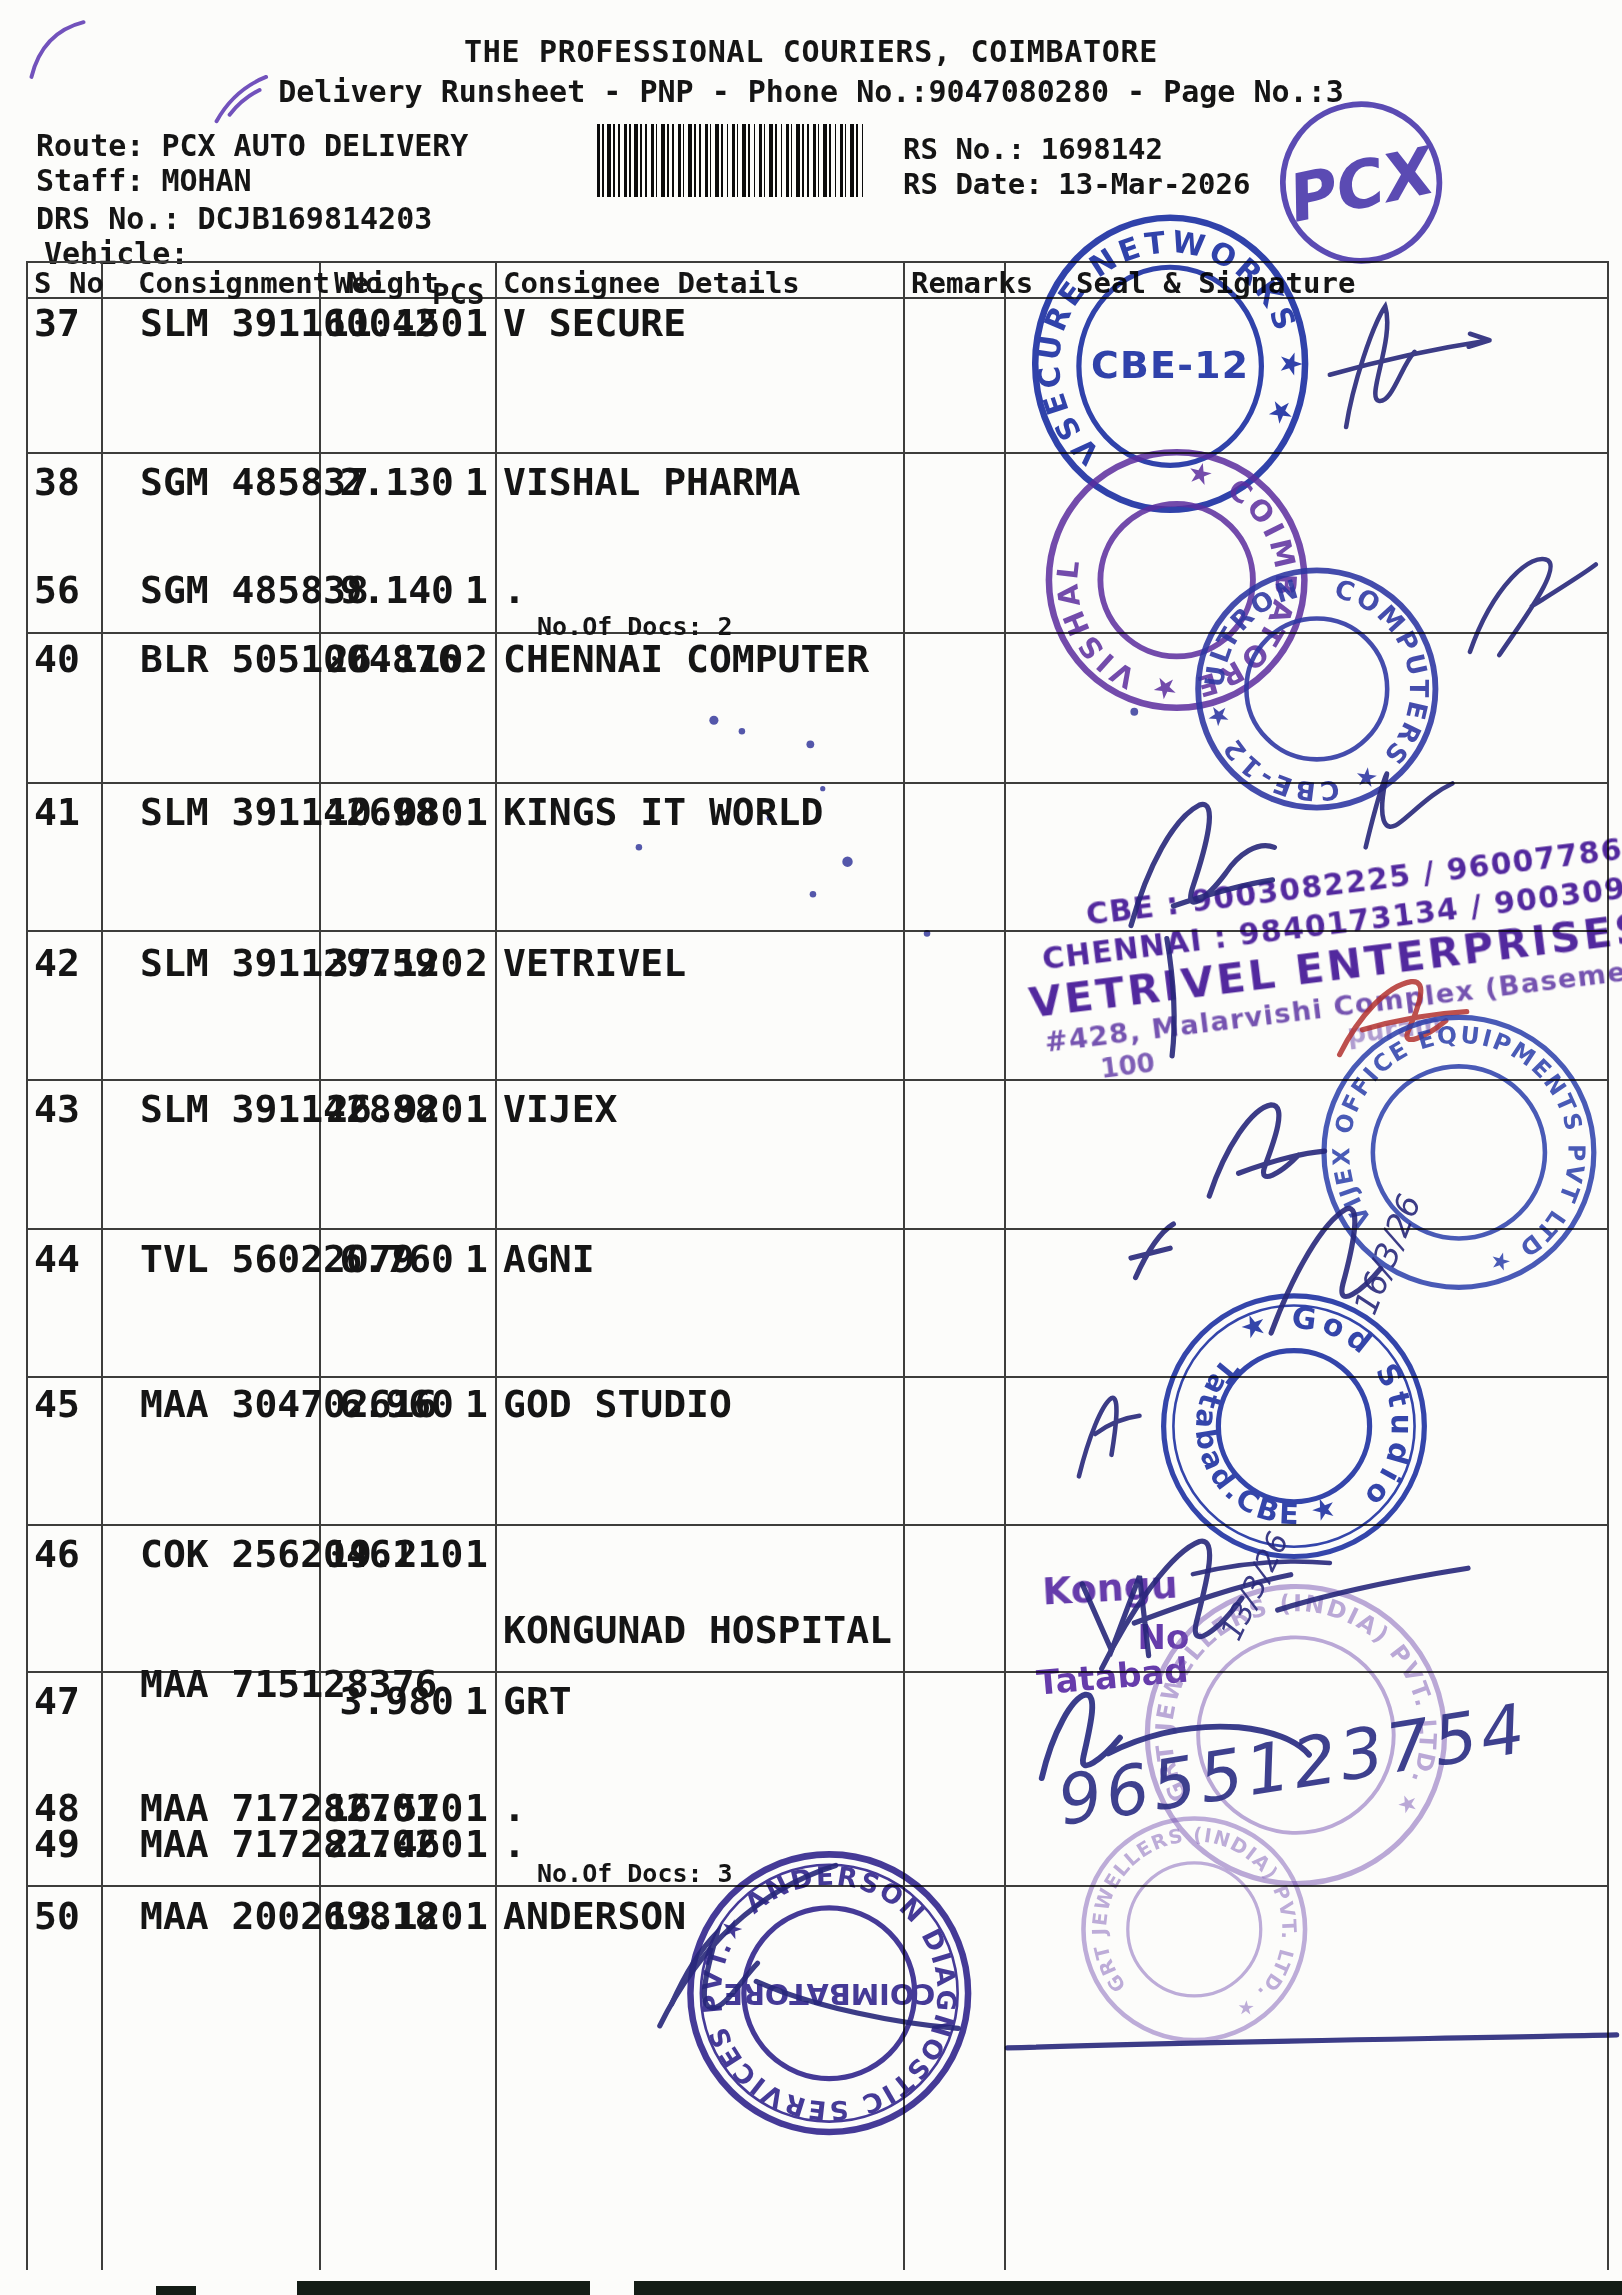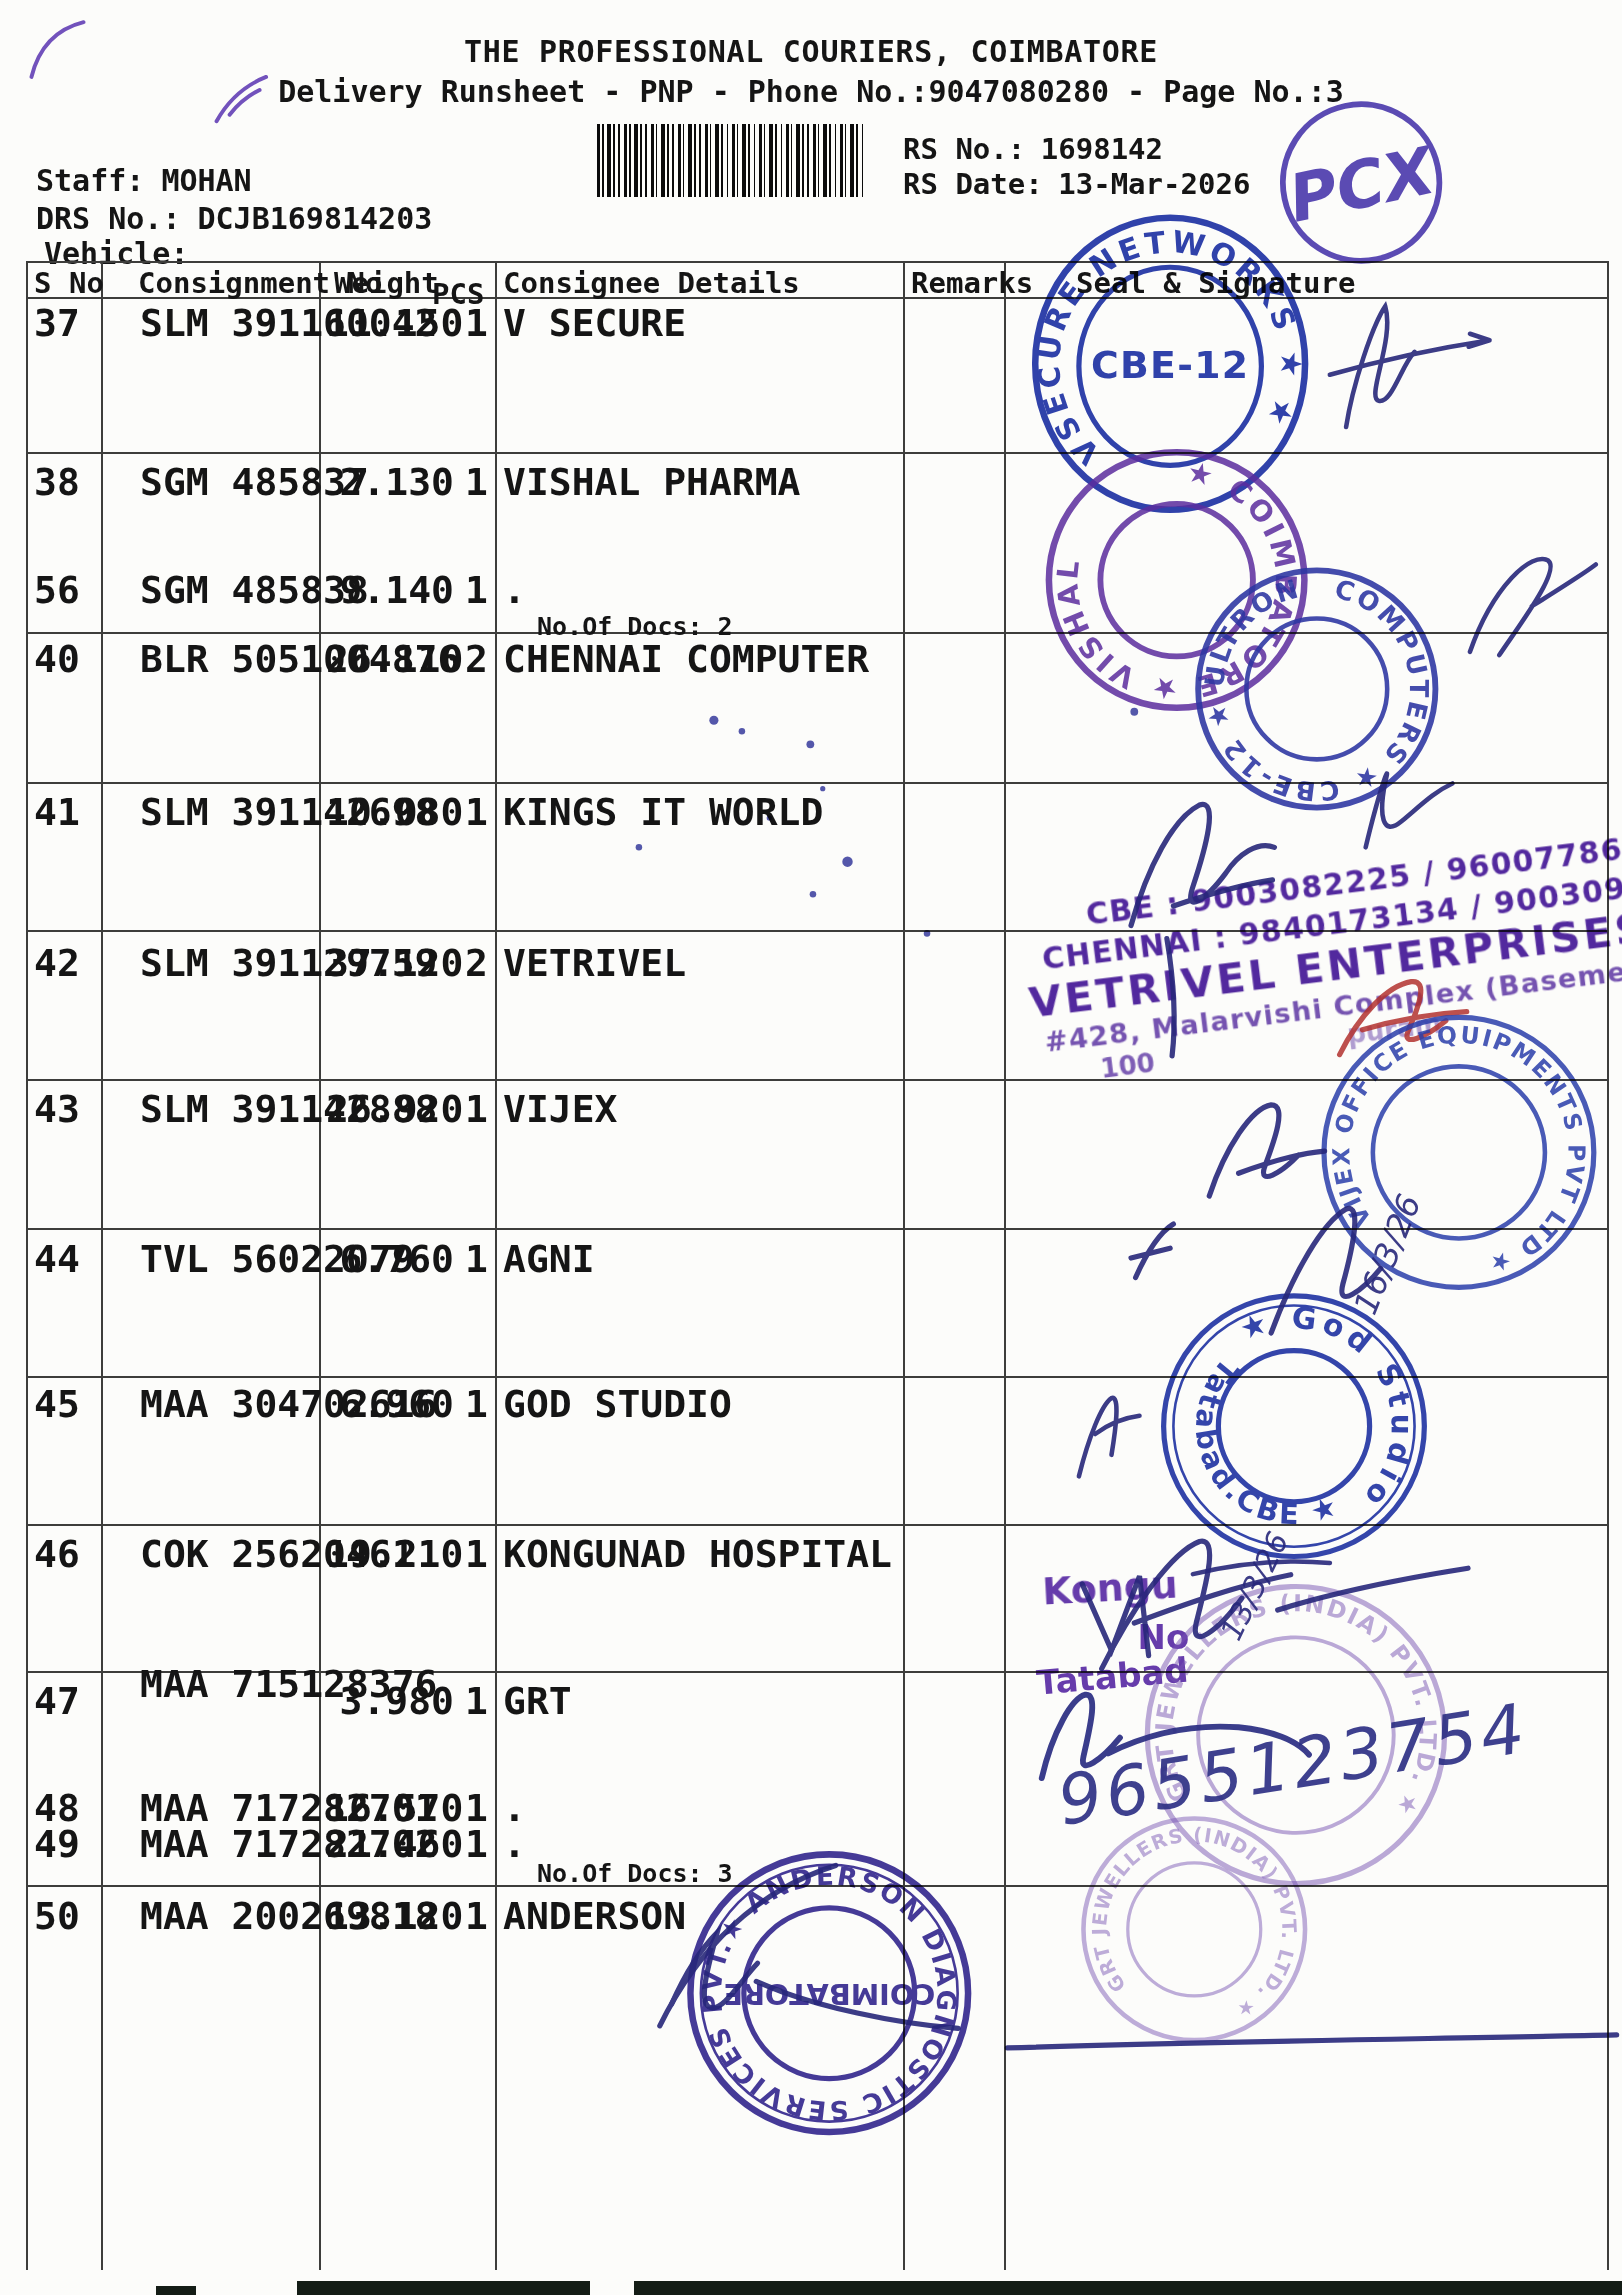--- a/index.html
+++ b/index.html
@@ -38,20 +38,21 @@
   .strip{position:absolute;background:#141d16;}
 </style>
 </head>
 <body>
 
 <div id="page">
 
   <div class="abs title">THE PROFESSIONAL COURIERS, COIMBATORE</div>
   <div class="abs subtitle">Delivery Runsheet - PNP - Phone No.:9047080280 - Page No.:3</div>
 
+  <div class="abs infoline" style="left:36px;top:128px;"><span class="lbl">Route:</span><span>PCX AUTO DELIVERY</span></div>
   <div class="abs infoline" style="left:36px;top:163px;"><span class="lbl">Staff:</span><span>MOHAN</span></div>
   <div class="abs infoline" style="left:36px;top:201px;"><span class="lbl">DRS No.:</span><span>DCJB169814203</span></div>
   <div class="abs infoline" style="left:44px;top:236px;"><span class="lbl">Vehicle:</span></div>
 
   <div id="barcode" class="abs"></div>
   <div class="abs rsline" style="left:903px;top:132px;"><span class="lbl">RS No.:</span><span>1698142</span></div>
   <div class="abs rsline" style="left:903px;top:167px;"><span class="lbl">RS Date:</span><span>13-Mar-2026</span></div>
 
   <div class="hline" style="top:261px;"></div>
   <div class="hline" style="top:297px;"></div>
@@ -133,21 +134,21 @@
   <span class="abs td sno" style="top:1382px;">45</span>
   <span class="abs td con" style="top:1382px;">MAA 304702616</span>
   <span class="abs td wt" style="top:1382px;">6.960</span>
   <span class="abs td pcs" style="top:1382px;">1</span>
   <span class="abs td cons" style="top:1382px;">GOD STUDIO</span>
 
   <span class="abs td sno" style="top:1532px;">46</span>
   <span class="abs td con" style="top:1532px;">COK 25620461</span>
   <span class="abs td wt" style="top:1532px;">19.210</span>
   <span class="abs td pcs" style="top:1532px;">1</span>
-  <span class="abs td cons" style="top:1532px;text-align:right;">KONGUNAD HOSPITAL</span>
+  <span class="abs td cons" style="top:1608px;text-align:right;">KONGUNAD HOSPITAL</span>
 
   <span class="abs td sno" style="top:1679px;">47</span>
   <span class="abs td con" style="top:1650px;margin-top:12px;">MAA 715128376</span>
   <span class="abs td wt" style="top:1679px;">3.980</span>
   <span class="abs td pcs" style="top:1679px;">1</span>
   <span class="abs td cons" style="top:1679px;">GRT</span>
 
   <span class="abs td sno" style="top:1786px;">48</span>
   <span class="abs td con" style="top:1786px;">MAA 717282701</span>
   <span class="abs td wt" style="top:1786px;">16.570</span>

